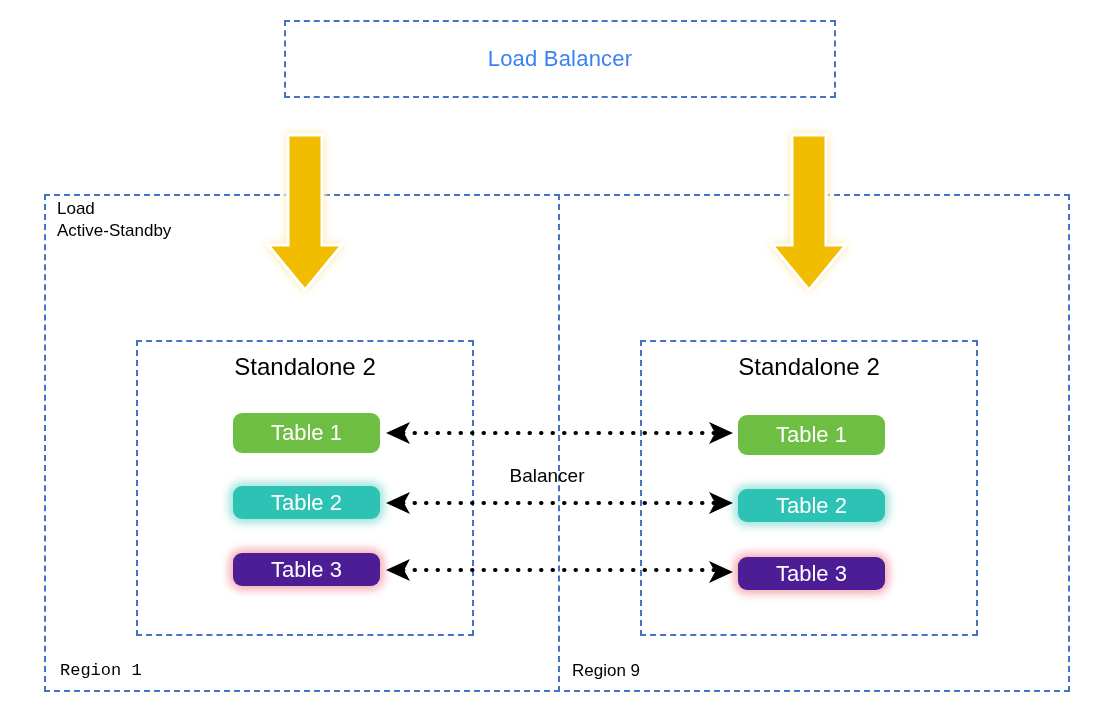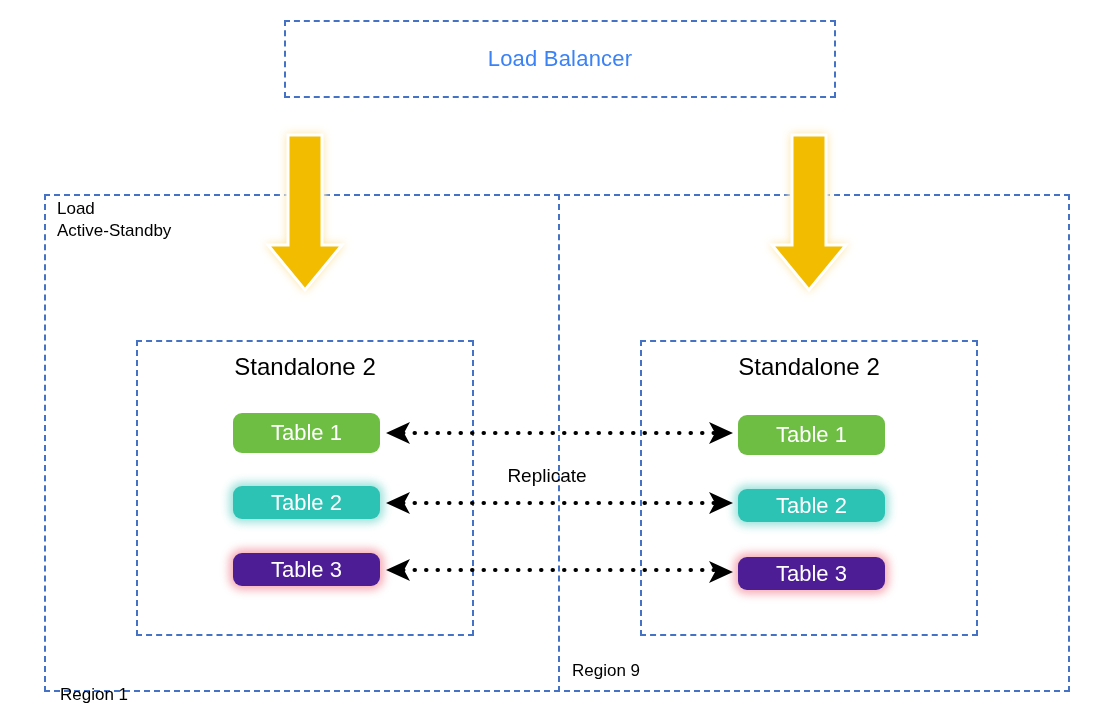--- a/index.html
+++ b/index.html
@@ -80,21 +80,22 @@
     line-height: 22px;
     color: #000;
     white-space: pre-line;
   }
   #dual-standby-label {
     left: 57px;
     top: 198px;
   }
   #region1-label {
     left: 60px;
-    top: 684px;
+    top: 660px;
+    font-family: Liberation Mono, monospace;
   }
   #region2-label {
     left: 572px;
     top: 660px;
   }
 
   .standalone-title {
     position: absolute;
     font-size: 24px;
     color: #000;
@@ -173,21 +174,21 @@
   <div id="standalone2-title" class="standalone-title">Standalone 2</div>
 
   <div id="t1-left" class="table-chip chip-green">Table 1</div>
   <div id="t2-left" class="table-chip chip-teal">Table 2</div>
   <div id="t3-left" class="table-chip chip-red">Table 3</div>
 
   <div id="t1-right" class="table-chip chip-green">Table 1</div>
   <div id="t2-right" class="table-chip chip-teal">Table 2</div>
   <div id="t3-right" class="table-chip chip-red">Table 3</div>
 
-  <div id="replicate-label">Replicate</div>
+  <div id="replicate-label">Balancer</div>
 
   <svg id="arrow-layer" viewBox="0 0 1094 726">
     <defs>
       <filter id="amberGlow" x="-60%" y="-40%" width="220%" height="180%">
         <feDropShadow dx="0" dy="0" stdDeviation="4.5" flood-color="#FBE28A" flood-opacity="0.95"></feDropShadow>
         <feDropShadow dx="0" dy="0" stdDeviation="2" flood-color="#FFFFFF" flood-opacity="0.9"></feDropShadow>
       </filter>
     </defs>
 
     <g>

